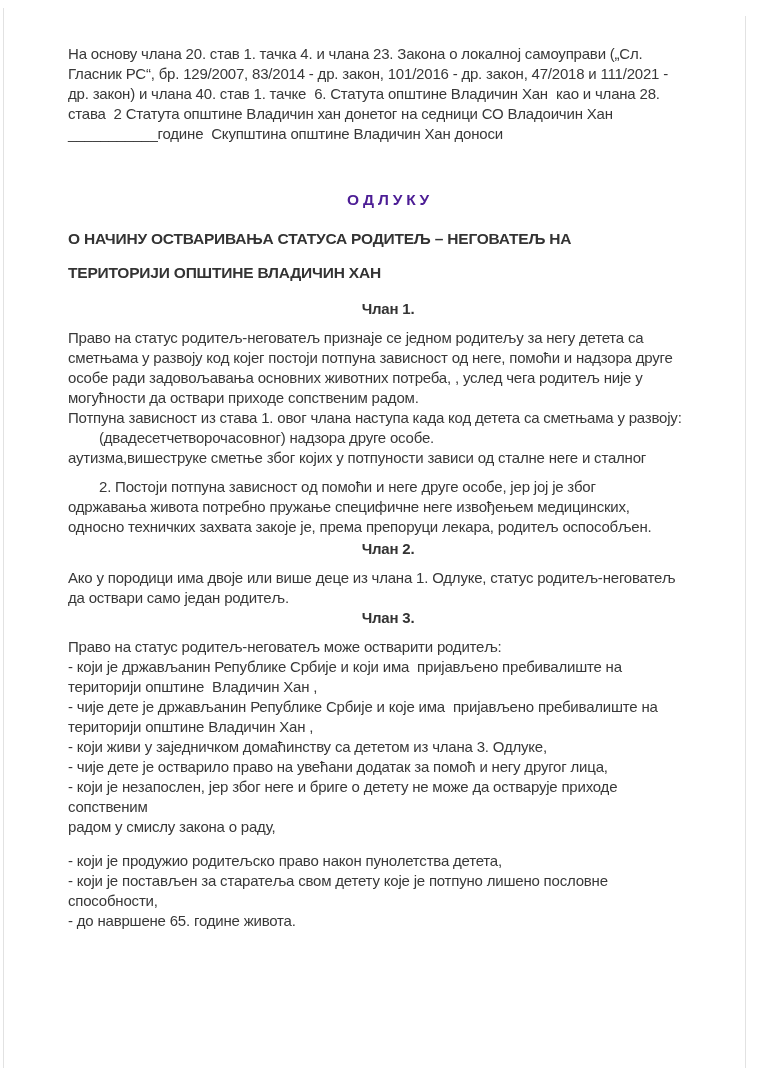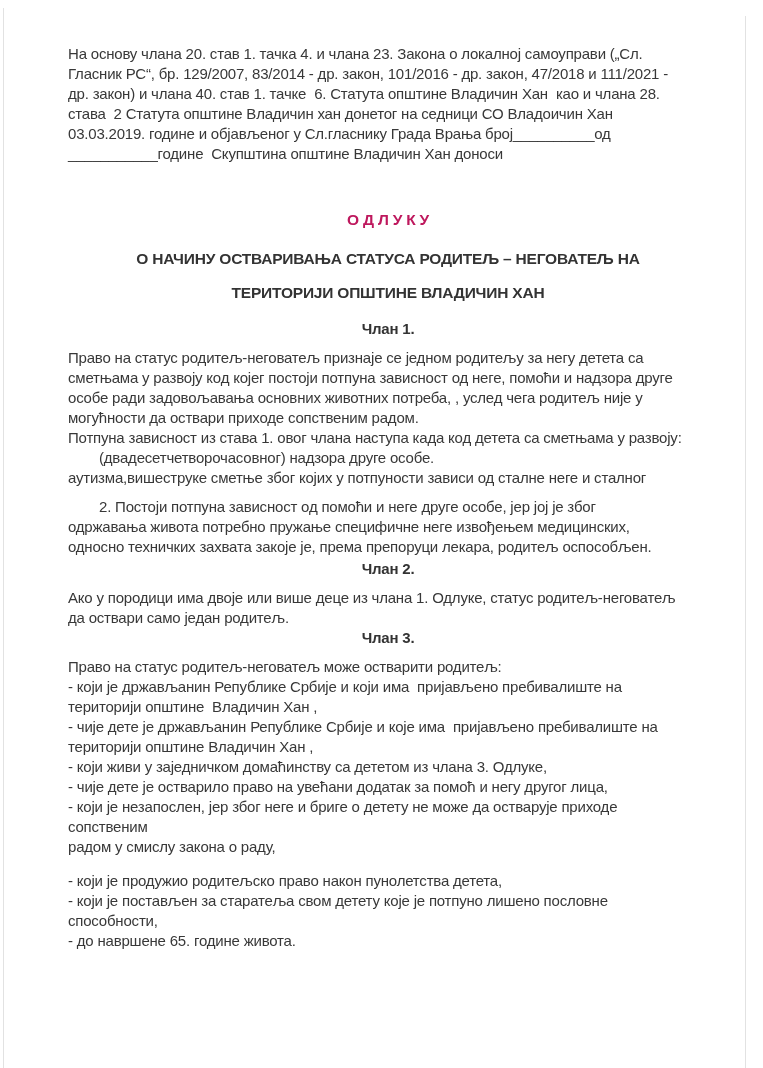--- a/index.html
+++ b/index.html
@@ -25,29 +25,29 @@
     letter-spacing: -0.2px;
   }
   .ln { white-space: pre; }
   .para { margin-top: 9px; }
   .intro { margin-top: 0; }
   .title {
     margin-top: 46px;
     text-align: center;
     font-weight: 700;
     font-size: 15.5px;
-    color: #be185d;
+    color: #4c1d95;
   }
   .subtitle {
     margin-top: 12px;
     font-weight: 700;
     font-size: 15.5px;
     color: #333333;
   }
-  .subtitle .ln { line-height: 34px; text-align: center; }
+  .subtitle .ln { line-height: 34px; text-align: left; }
   .article-heading {
     margin-top: 9px;
     text-align: center;
     font-weight: 600;
     color: #333333;
   }
   .h1 { }
   .h2 { margin-top: 2px; }
   .h3 { margin-top: 0; }
   .item { margin-top: 0; }
@@ -62,21 +62,20 @@
   <div class="edge edge-left"></div>
   <div class="edge edge-right"></div>
 
   <div class="content">
 
     <div class="para intro">
         <div class="ln">На основу члана 20. став 1. тачка 4. и члана 23. Закона о локалној самоуправи („Сл.</div>
         <div class="ln">Гласник РС“, бр. 129/2007, 83/2014 - др. закон, 101/2016 - др. закон, 47/2018 и 111/2021 -</div>
         <div class="ln">др. закон) и члана 40. став 1. тачке  6. Статута општине Владичин Хан  као и члана 28.</div>
         <div class="ln">става  2 Статута општине Владичин хан донетог на седници СО Владоичин Хан</div>
-        <div class="ln">03.03.2019. године и објављеног у Сл.гласнику Града Врања број__________од</div>
         <div class="ln">___________године  Скупштина општине Владичин Хан доноси</div>
       </div>
 
     <div class="title">О Д Л У К У</div>
 
     <div class="subtitle">
         <div class="ln">О НАЧИНУ ОСТВАРИВАЊА СТАТУСА РОДИТЕЉ – НЕГОВАТЕЉ НА</div>
         <div class="ln">ТЕРИТОРИЈИ ОПШТИНЕ ВЛАДИЧИН ХАН</div>
       </div>
 

